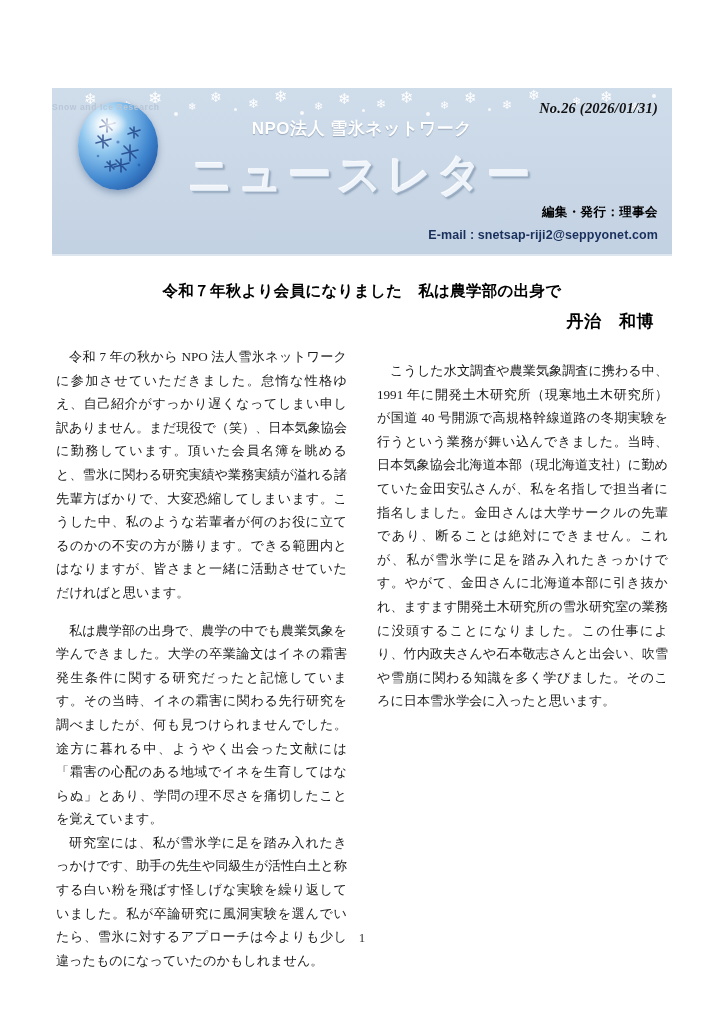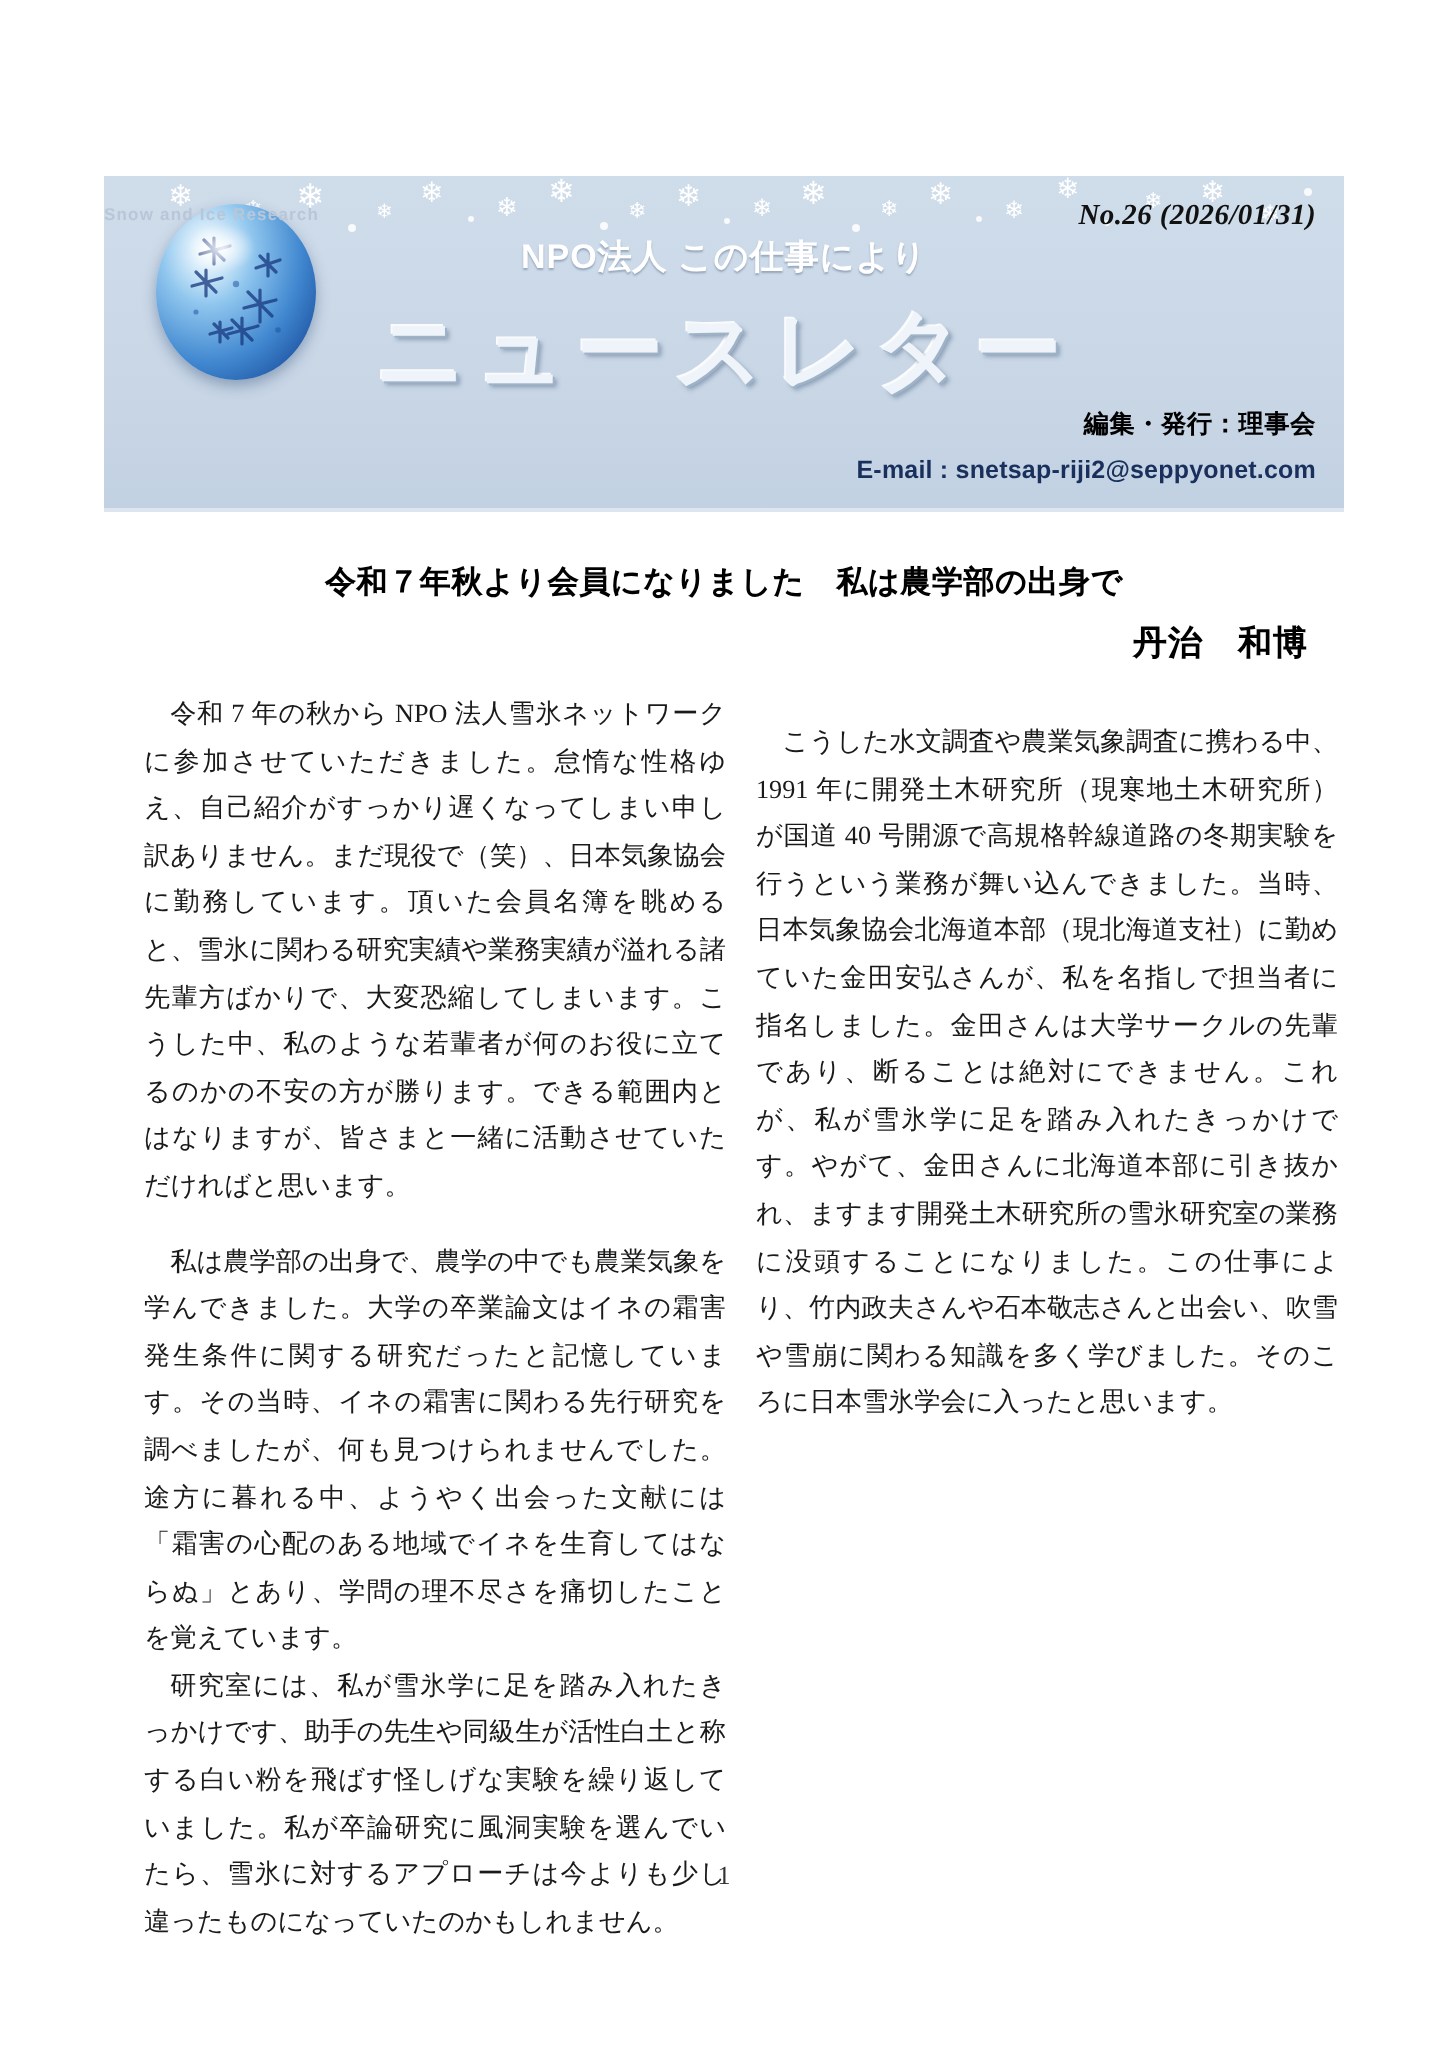--- a/index.html
+++ b/index.html
@@ -183,26 +183,26 @@
     top: 310px;
     font-family: "Liberation Sans", "DejaVu Sans", sans-serif;
     font-size: 17px;
     font-weight: bold;
     letter-spacing: .5px;
     color: #000;
   }
 
   .columns {
     position: absolute;
-    left: 72px;
+    left: 56px;
     top: 345px;
     width: 612px;
     height: 565px;
     display: flex;
-    gap: 15px;
+    gap: 30px;
   }
   .col {
     width: 291px;
     font-size: 13.1px;
     line-height: 23.6px;
     text-align: justify;
     text-justify: inter-character;
     color: #1a1a1a;
     font-family: "Liberation Serif", "DejaVu Serif", serif;
   }
@@ -274,21 +274,21 @@
             <circle cx="40" cy="40" r="1.6"></circle>
             <circle cx="61" cy="63" r="1.4"></circle>
             <circle cx="20" cy="54" r="1.3"></circle>
           </g>
         </svg>
         <div class="globe-glow"></div>
       </div>
     </div>
 
     <div class="org-sub">Snow and Ice Research</div>
-    <div class="org-name">NPO法人 この仕事により</div>
+    <div class="org-name">NPO法人 雪氷ネットワーク</div>
     <div class="nl-title">ニュースレター</div>
     <div class="issue-no">No.26 (2026/01/31)</div>
     <div class="pub-line">編集・発行：理事会</div>
     <div class="email-line">E-mail : snetsap-riji2@seppyonet.com</div>
   </div>
 
   <div class="article-title">令和７年秋より会員になりました　私は農学部の出身で</div>
   <div class="byline">丹治　和博</div>
 
   <div class="columns">

